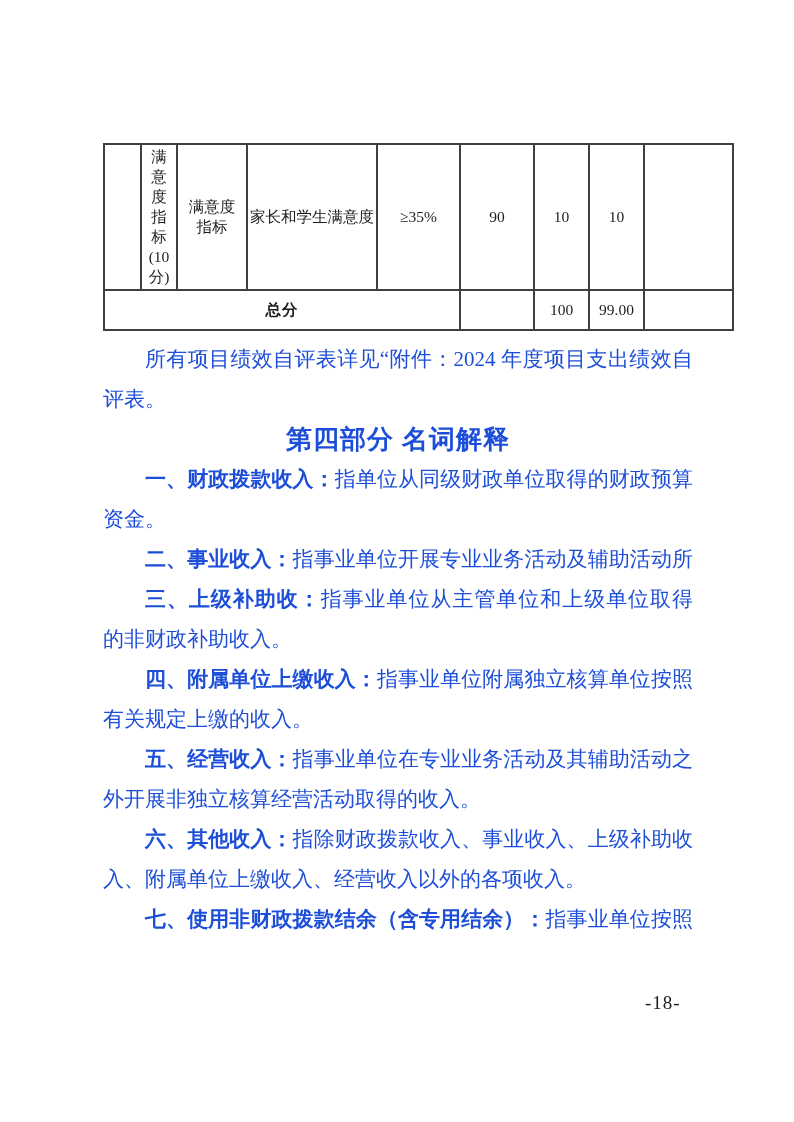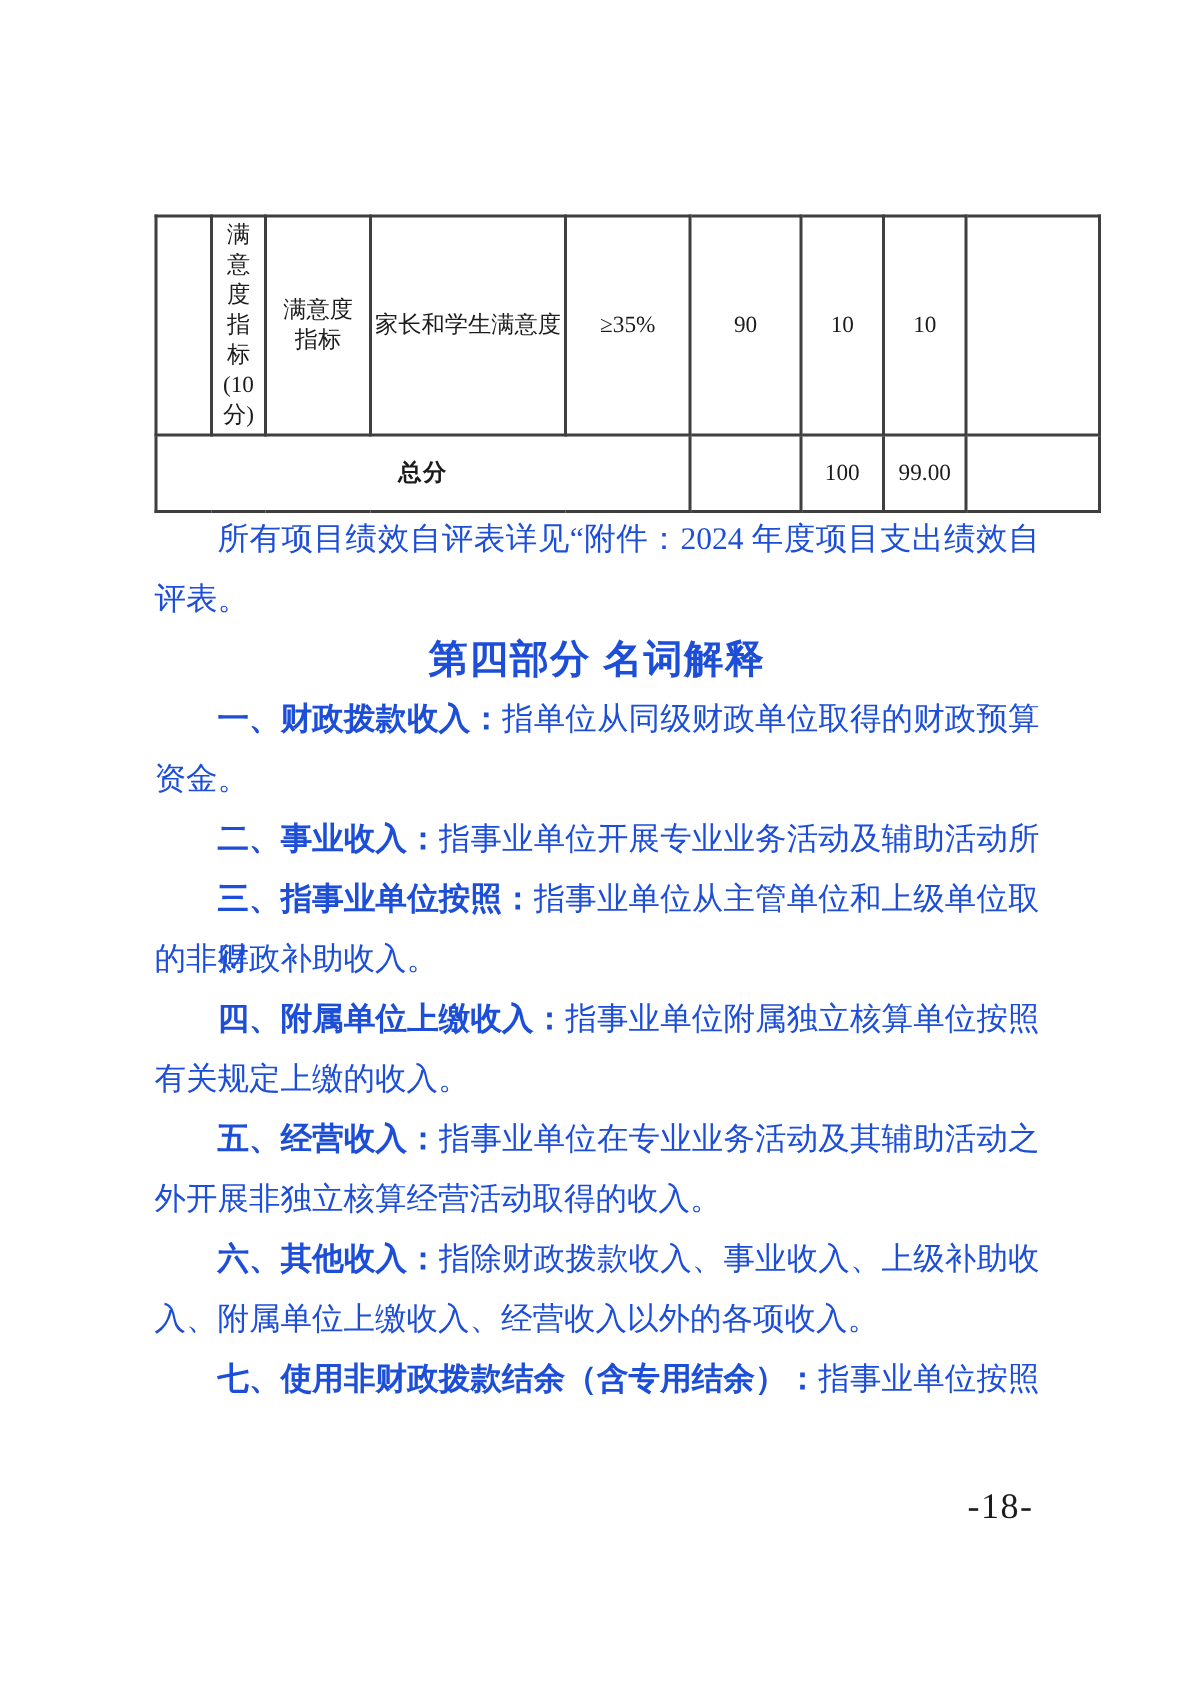--- a/index.html
+++ b/index.html
@@ -26,21 +26,21 @@
   }
   table.score td {
     border: 2px solid #3f3f3f;
     text-align: center;
     vertical-align: middle;
     padding: 0 1px;
     font-size: 15.5px;
     line-height: 20px;
   }
   tr.row-satisfaction { height: 146px; }
-  tr.row-total { height: 51px; }
+  tr.row-total { height: 40px; }
   .wrap-cell { white-space: pre-line; line-height: 19.5px; }
   .total-label { font-weight: bold; font-size: 16.5px; letter-spacing: 1px; }
   .num-cell { font-size: 16.5px; }
 
   
   .body-text {
     position: absolute;
     left: 103px;
     top: 339px;
     width: 590px;
@@ -58,21 +58,21 @@
     font-family: "Liberation Sans", sans-serif;
     letter-spacing: 1px;
   }
   .term { font-weight: bold; }
 
   
   .footer-pagenum {
     position: absolute;
     top: 992px;
     left: 645px;
-    font-size: 24px;
+    font-size: 19px;
     letter-spacing: 1px;
     color: #1c1c1c;
   }
 </style>
 </head>
 <body>
 
 <div class="page">
 
   <table class="score">
@@ -121,21 +121,21 @@
     <div class="line indent fill">所有项目绩效自评表详见“附件：2024 年度项目支出绩效自</div>
     <div class="line">评表。</div>
 
     <div class="heading-line">第四部分 名词解释</div>
 
     <div class="line indent fill"><span class="term">一、财政拨款收入：</span><span>指单位从同级财政单位取得的财政预算</span></div>
     <div class="line">资金。</div>
 
     <div class="line indent fill"><span class="term">二、事业收入：</span><span>指事业单位开展专业业务活动及辅助活动所</span></div>
 
-    <div class="line indent fill"><span class="term">三、指事业单位按照：</span><span>指事业单位从主管单位和上级单位取得</span></div>
+    <div class="line indent fill"><span class="term">三、上级补助收：</span><span>指事业单位从主管单位和上级单位取得</span></div>
     <div class="line">的非财政补助收入。</div>
 
     <div class="line indent fill"><span class="term">四、附属单位上缴收入：</span><span>指事业单位附属独立核算单位按照</span></div>
     <div class="line">有关规定上缴的收入。</div>
 
     <div class="line indent fill"><span class="term">五、经营收入：</span><span>指事业单位在专业业务活动及其辅助活动之</span></div>
     <div class="line">外开展非独立核算经营活动取得的收入。</div>
 
     <div class="line indent fill"><span class="term">六、其他收入：</span><span>指除财政拨款收入、事业收入、上级补助收</span></div>
     <div class="line">入、附属单位上缴收入、经营收入以外的各项收入。</div>

